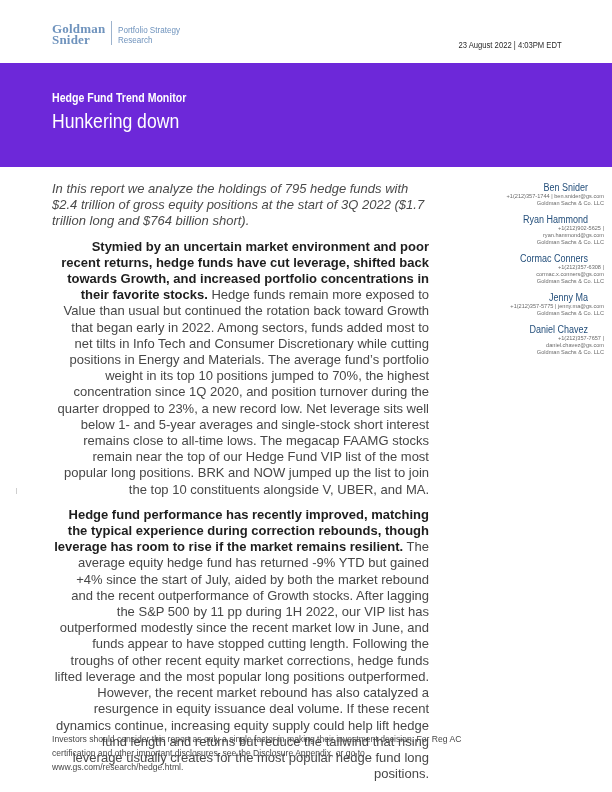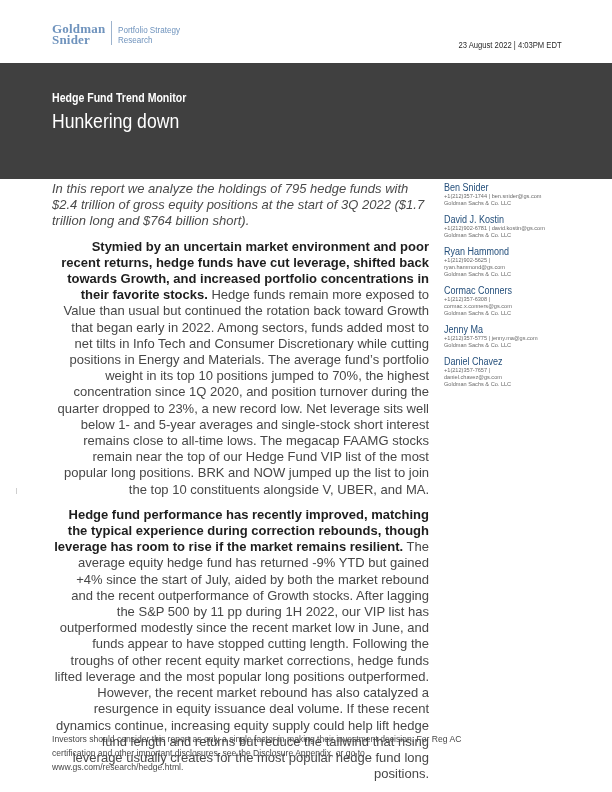--- a/index.html
+++ b/index.html
@@ -22,22 +22,22 @@
   }
   .logo-sub {
     font-family: "Liberation Sans", sans-serif; color: #6f93bd;
     font-size: 9.5px; line-height: 10px; transform: scaleX(0.85); transform-origin: left center;
   }
   .date {
     position: absolute; right: 50px; top: 40px;
     font-size: 8.5px; color: #2b2b2b; transform: scaleX(0.9); transform-origin: right center;
   }
   .banner {
-    position: absolute; left: 0; top: 63px; width: 612px; height: 116px;
-    background: #404040;
+    position: absolute; left: 0; top: 63px; width: 612px; height: 104px;
+    background: #6d28d9;
   }
   .banner .series {
     position: absolute; left: 52px; top: 28px;
     color: #ffffff; font-weight: bold; font-size: 12px;
     transform: scaleX(0.88); transform-origin: left center;
   }
   .banner .title {
     position: absolute; left: 52px; top: 47px;
     color: #ffffff; font-size: 20px;
     transform: scaleX(0.88); transform-origin: left center;
@@ -45,21 +45,21 @@
   .main {
     position: absolute; left: 52px; top: 181px; width: 377px;
     font-size: 13px; line-height: 16.2px; color: #474747;
   }
   .intro { font-style: italic; margin: 0 0 9px 0; color: #4a4a4a; }
   .para { margin: 0 0 9px 0; text-align: right; }
   .para b { color: #1e1e1e; }
   .authors {
     position: absolute; left: 444px; top: 182px; width: 160px;
   }
-  .author { margin-bottom: 7px; }
+  .author { margin-bottom: 7px; text-align: right; }
   .author .name {
     color: #244f7b; font-size: 10px; line-height: 11px;
     transform: scaleX(0.9); transform-origin: left center; white-space: nowrap;
   }
   .author .line { font-size: 5.6px; line-height: 7px; color: #6a6a6a; white-space: nowrap; }
   .margin-mark {
     position: absolute; left: 16px; top: 488px; width: 1px; height: 6px; background: #cfcfcf;
   }
   .disclaimer {
     position: absolute; left: 52px; top: 732px; width: 440px;
@@ -96,25 +96,20 @@
 
 <div class="margin-mark"></div>
 
 <div class="authors" id="authors">
     <div class="author">
       <div class="name">Ben Snider</div>
       <div class="line">+1(212)357-1744 | ben.snider@gs.com</div>
       <div class="line">Goldman Sachs &amp; Co. LLC</div>
     </div>
     <div class="author">
-      <div class="name">David J. Kostin</div>
-      <div class="line">+1(212)902-6781 | david.kostin@gs.com</div>
-      <div class="line">Goldman Sachs &amp; Co. LLC</div>
-    </div>
-    <div class="author">
       <div class="name">Ryan Hammond</div>
       <div class="line">+1(212)902-5625 |</div>
       <div class="line">ryan.hammond@gs.com</div>
       <div class="line">Goldman Sachs &amp; Co. LLC</div>
     </div>
     <div class="author">
       <div class="name">Cormac Conners</div>
       <div class="line">+1(212)357-6308 |</div>
       <div class="line">cormac.x.conners@gs.com</div>
       <div class="line">Goldman Sachs &amp; Co. LLC</div>

